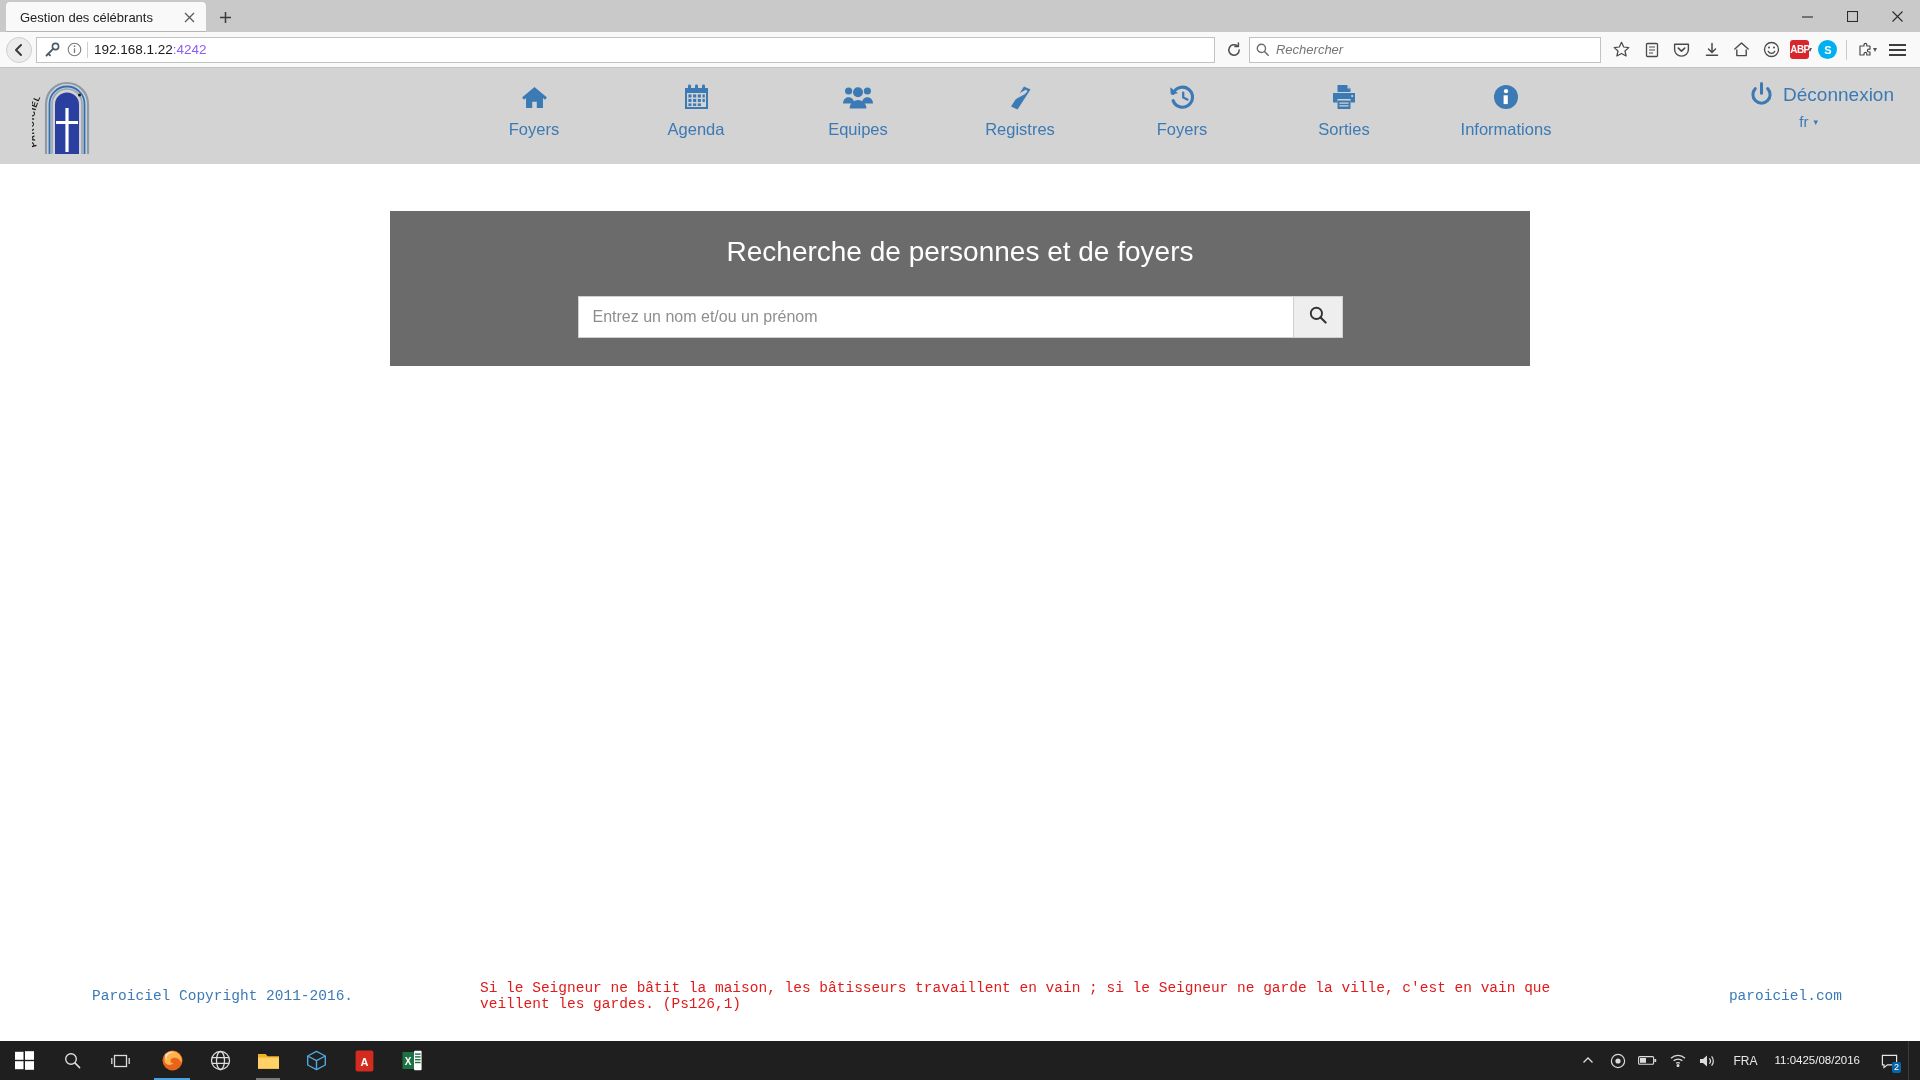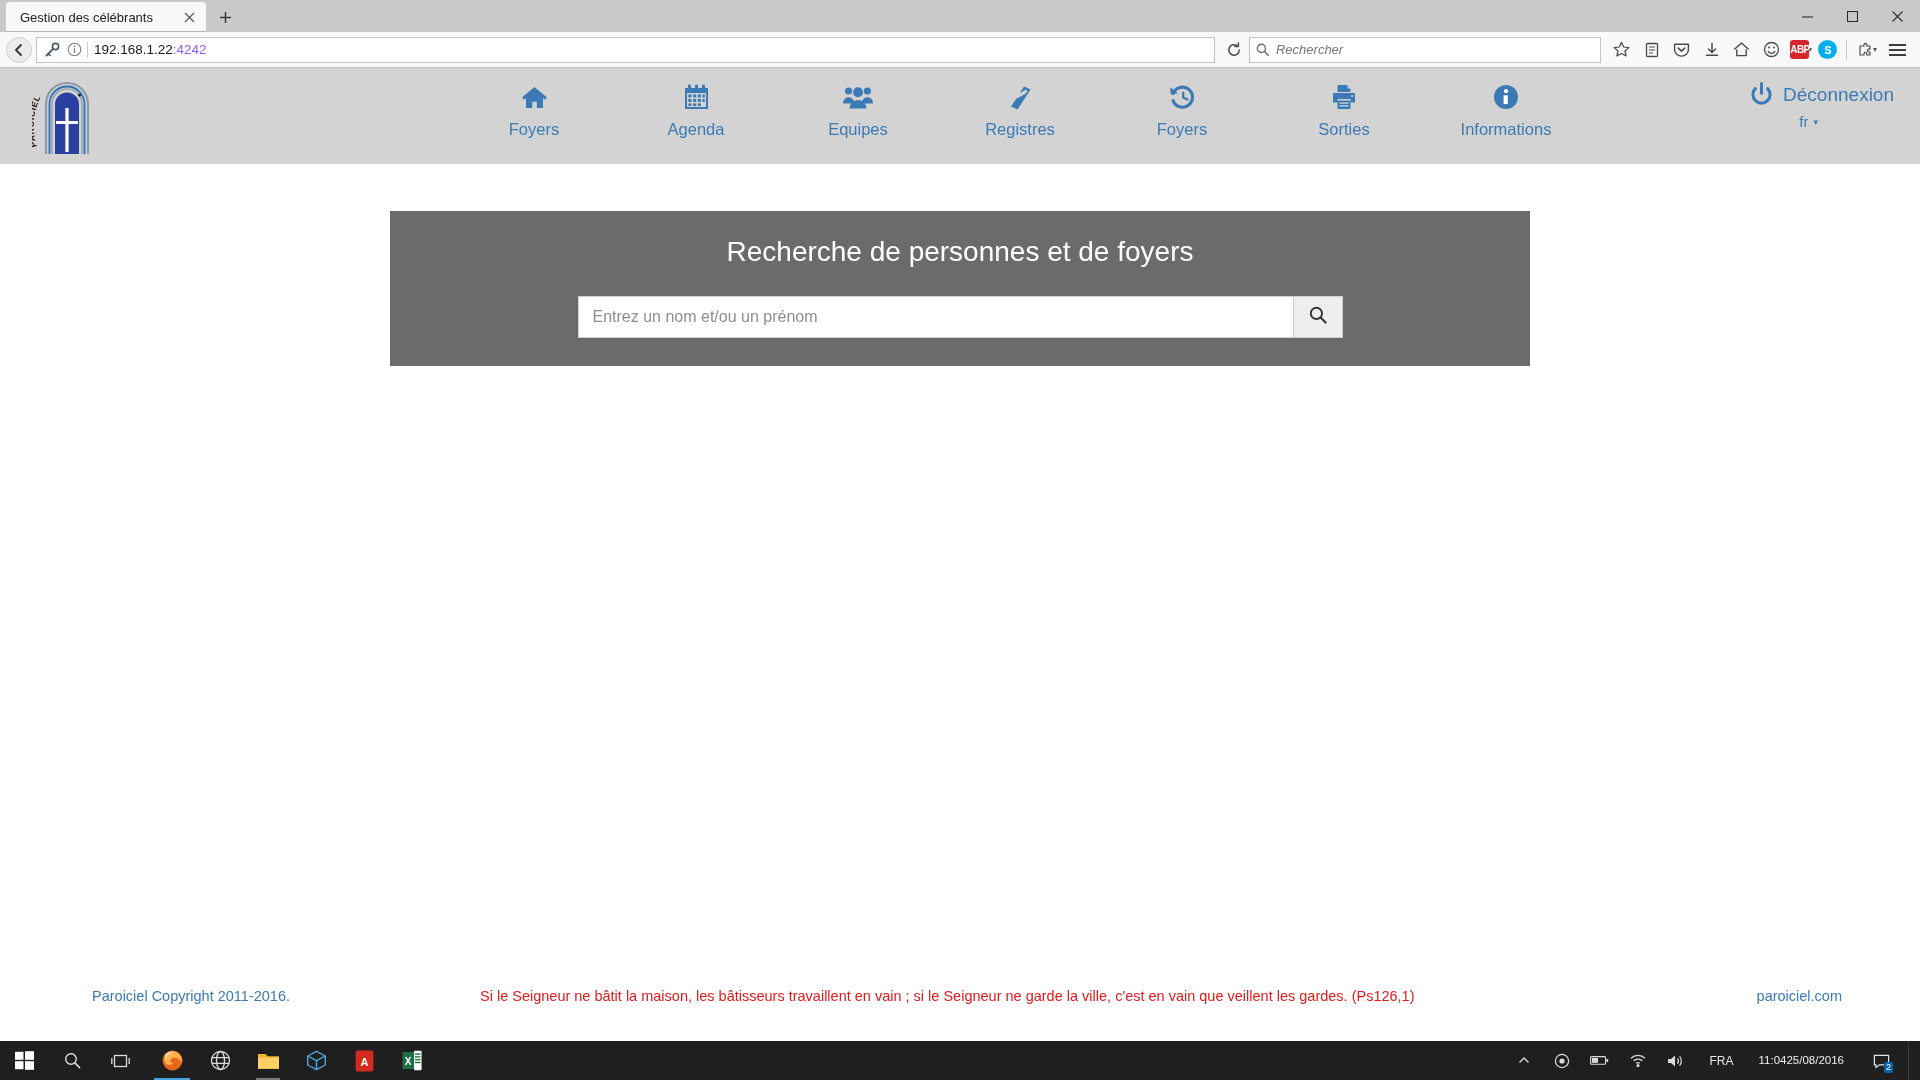--- a/index.html
+++ b/index.html
@@ -152,21 +152,21 @@
   .search-group input::placeholder { color:#8e8e8e; }
   .search-btn {
     width:50px; background:#eeeeee; border:1px solid #cfcfcf;
     display:flex; align-items:center; justify-content:center; color:#333;
     cursor:pointer;
   }
 
   
   .app-footer {
     position:absolute; left:0; bottom:0; width:1920px; height:34px;
-    display:flex; align-items:center; background:#fff;
+    display:flex; align-items:center; background:#fff;font-family:Liberation Mono, monospace;
   }
   .f-left { width:480px; padding-left:92px; font-size:14.5px; color:#3b7ab5; }
   .f-center { flex:1; text-align:left; font-size:14.5px; color:#e01b1b; }
   .f-right { width:330px; text-align:right; padding-right:78px; font-size:14.5px; color:#3b7ab5; }
 
   
   .taskbar {
     position:fixed; left:0; bottom:0; width:1920px; height:39px;
     background:#1f1f1f; display:flex; align-items:center; color:#e6e6e6;
   }
@@ -177,21 +177,21 @@
   .tb-app {
     width:48px; height:39px; display:flex; align-items:center; justify-content:center;
     position:relative;
   }
   .tb-app.active::after {
     content:""; position:absolute; bottom:0; left:6px; right:6px; height:2px; background:#4aa3e0;
   }
   .tb-app.open::after {
     content:""; position:absolute; bottom:0; left:12px; right:12px; height:2px; background:#7a7a7a;
   }
-  .tray { margin-left:auto; display:flex; align-items:center; gap:12px; padding-right:4px; }
+  .tray { margin-left:auto; display:flex; align-items:center; gap:4px; padding-right:4px; }
   .tray-ico { width:26px; height:39px; display:flex; align-items:center; justify-content:center; color:#dcdcdc; }
   .tray-lang { padding:0 9px; font-size:12px; color:#e6e6e6; }
   .tray-clock {
     display:flex; align-items:flex-end; justify-content:center;
     font-size:11.5px; line-height:1.35; padding:0 10px 0 4px; color:#f0f0f0;
   }
   .tray-notify {
     width:30px; height:39px; display:flex; align-items:center; justify-content:center; position:relative;
   }
   .notify-count {

